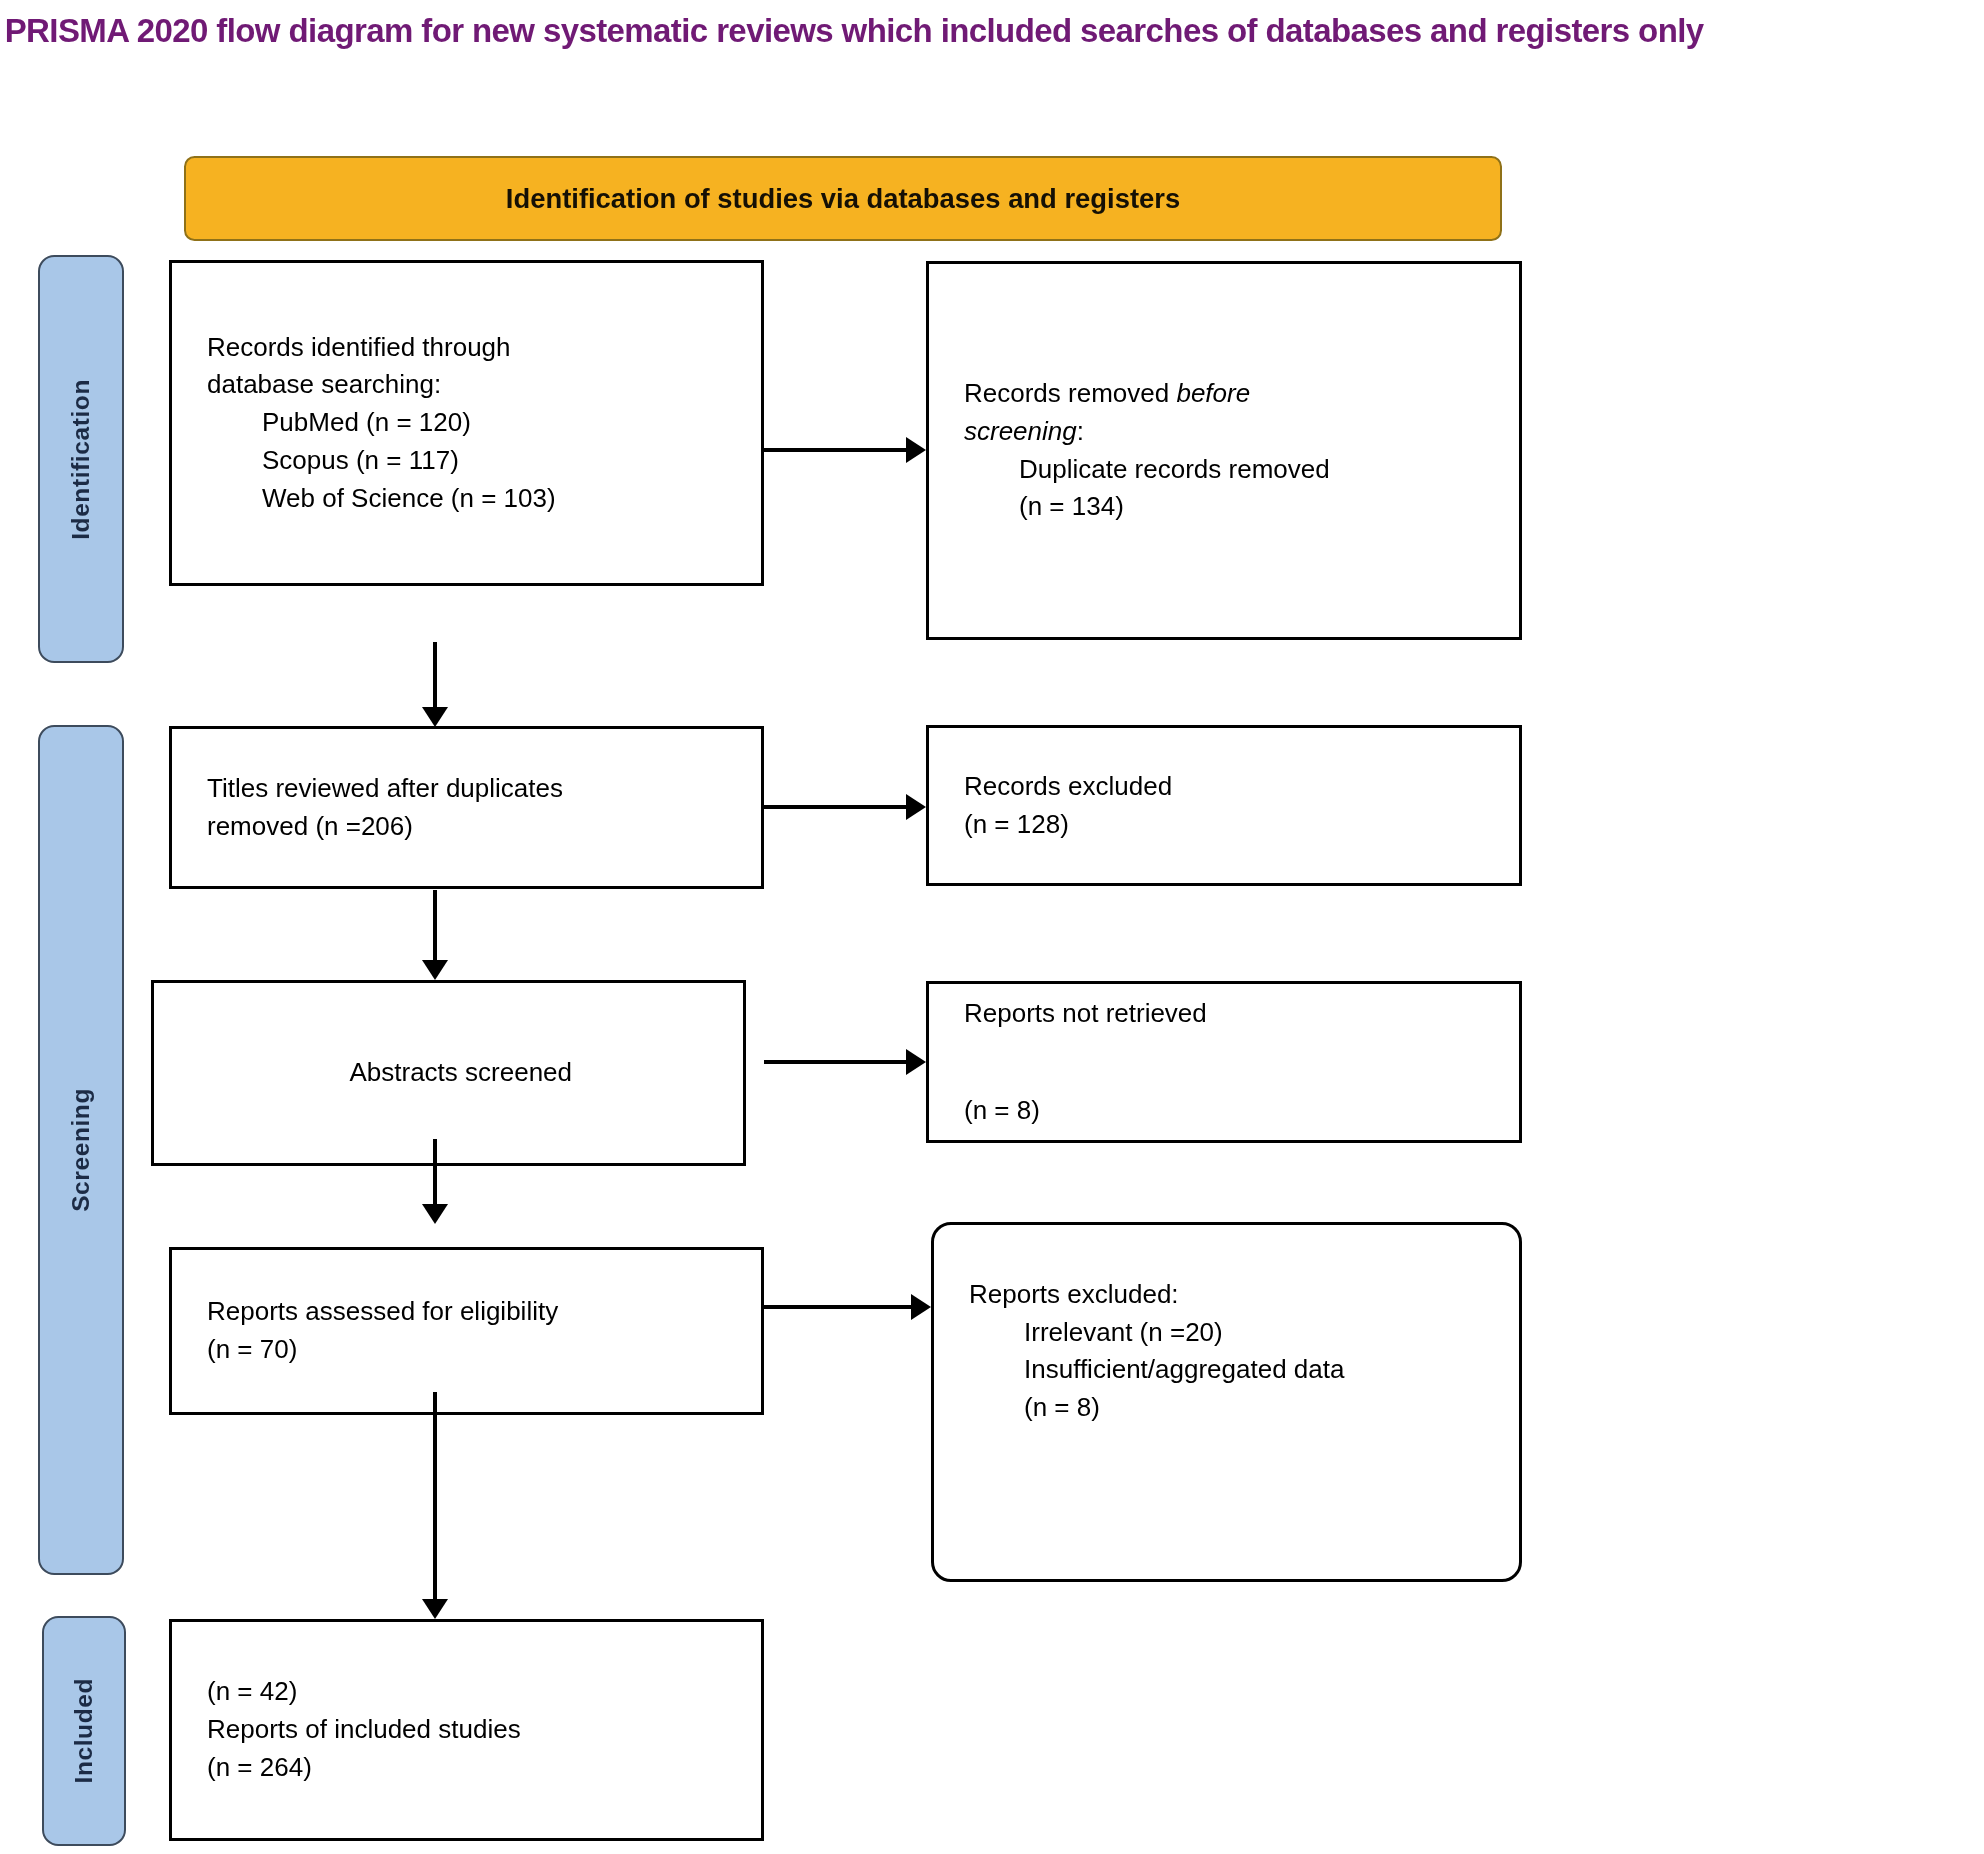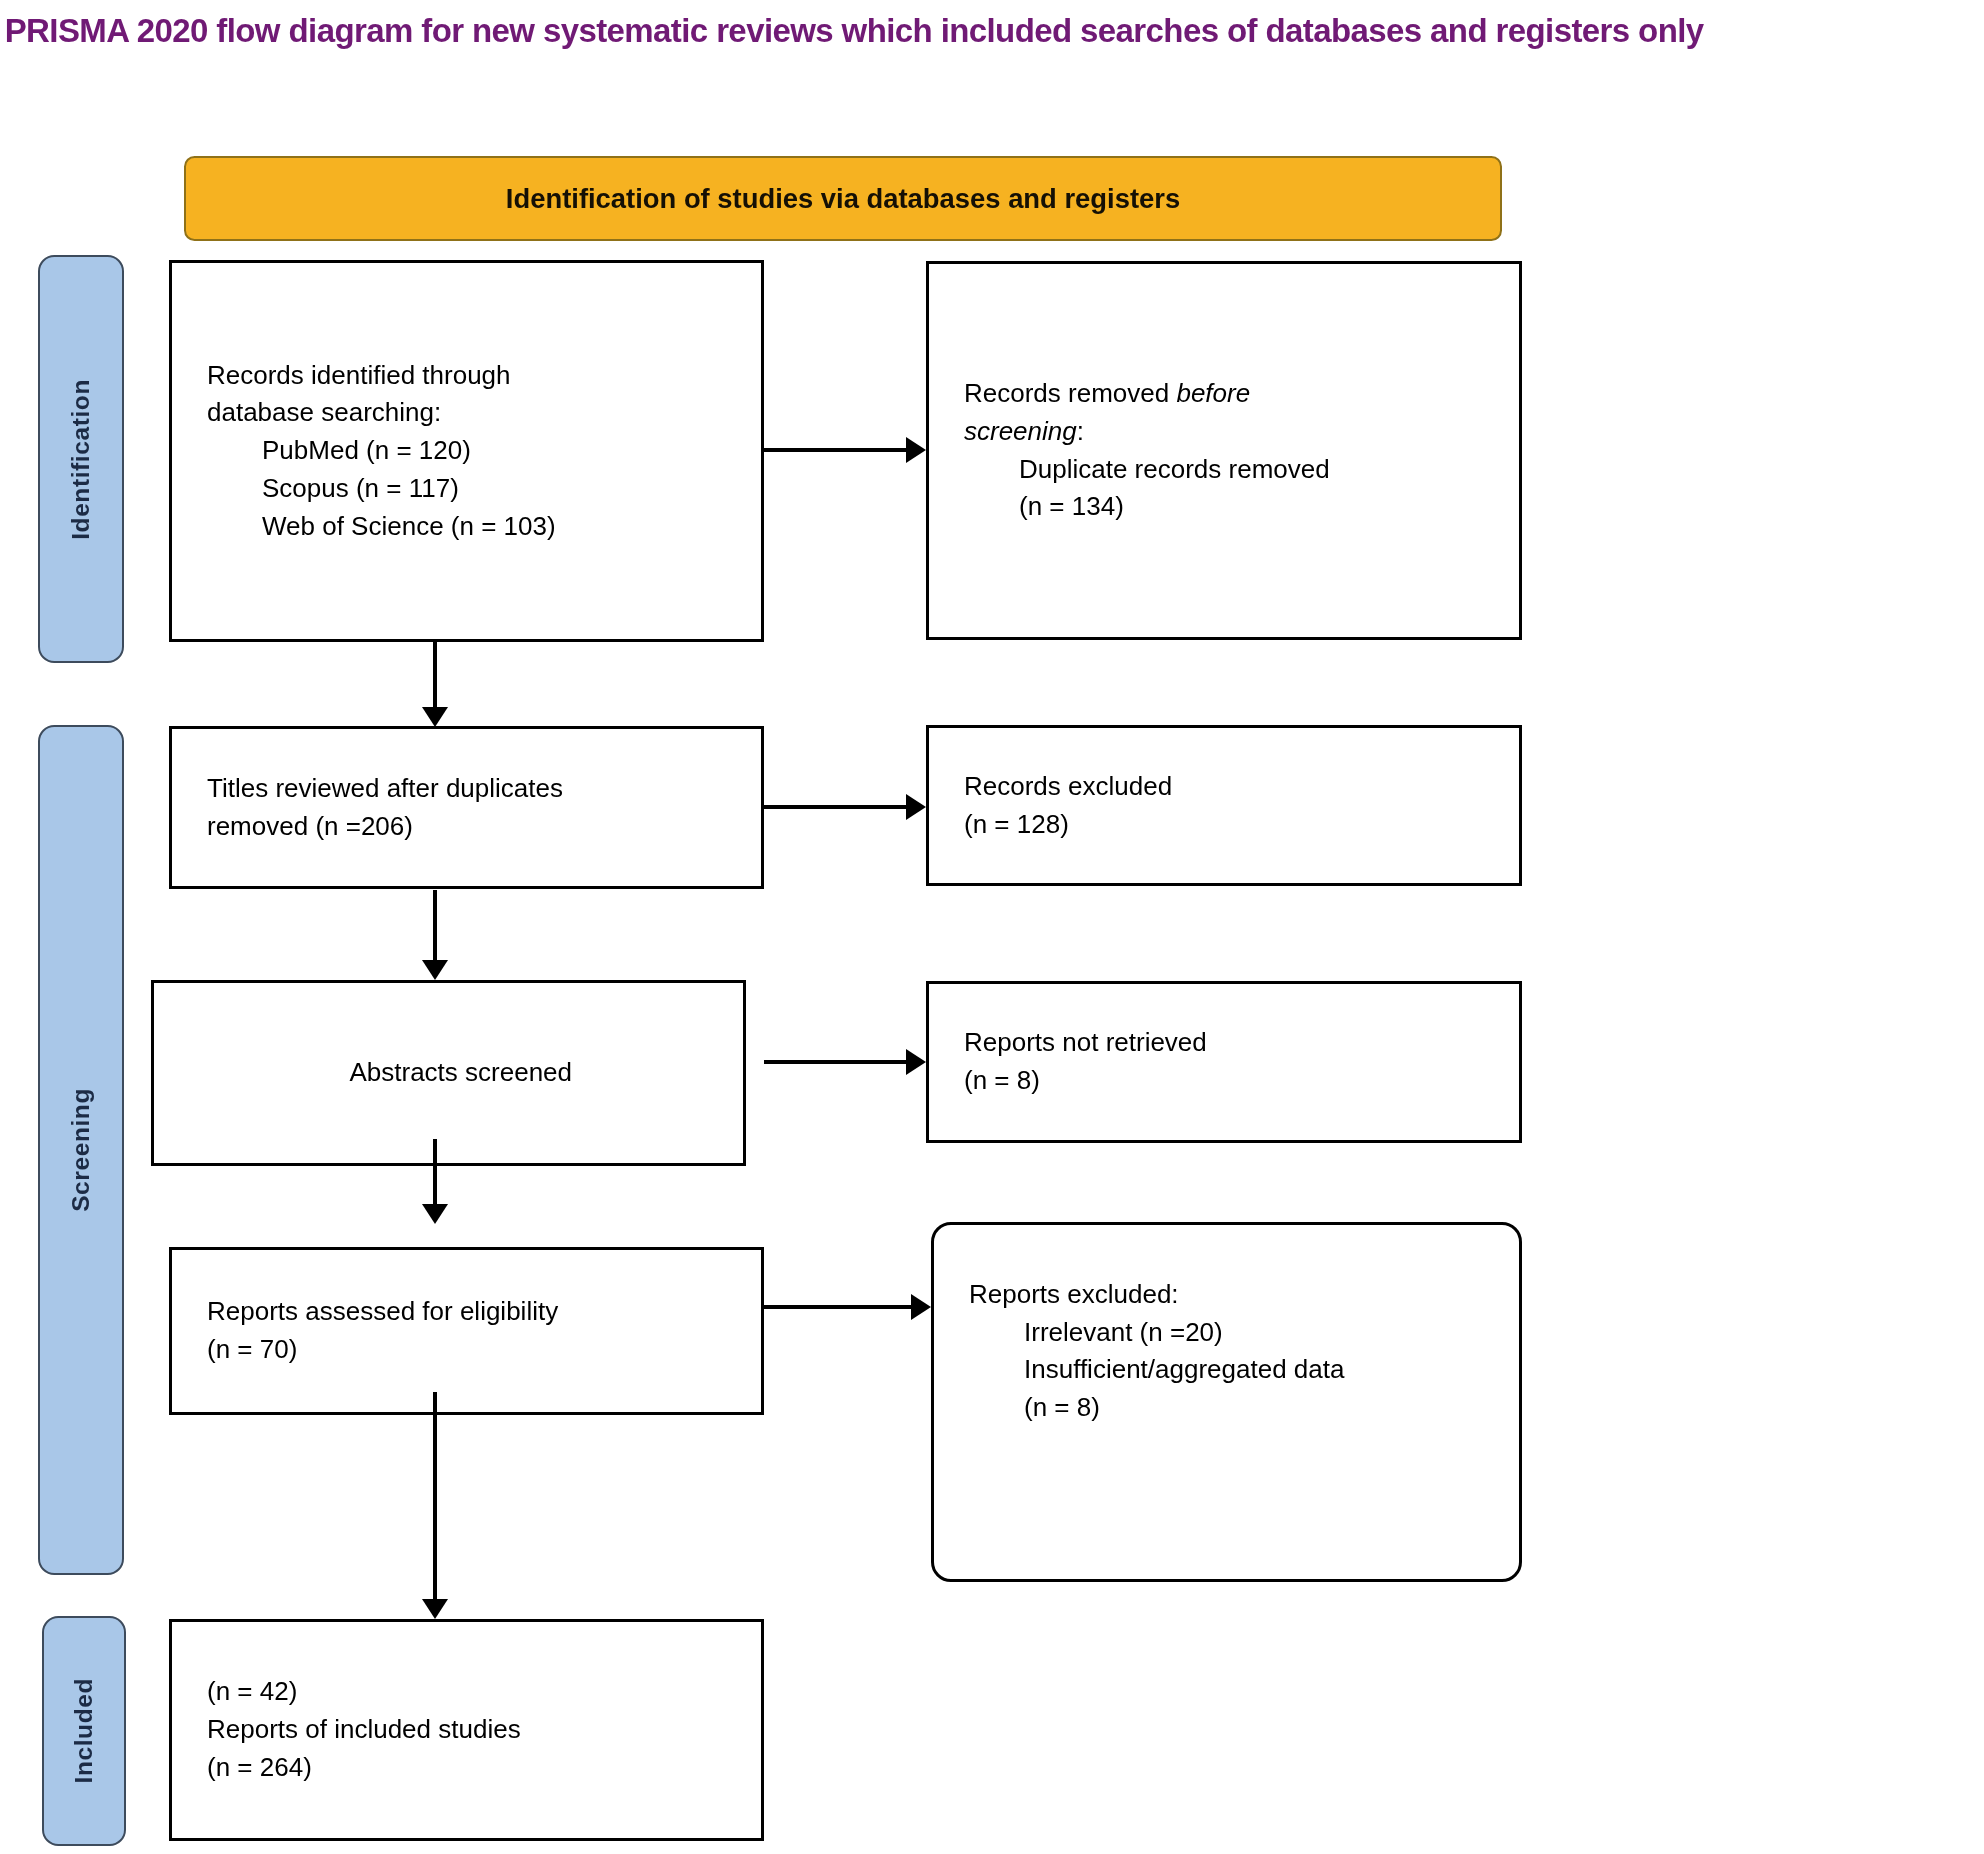--- a/index.html
+++ b/index.html
@@ -68,26 +68,26 @@
     justify-content: center;
     font-size: 26px;
     line-height: 1.45;
     padding: 10.5px 10.5px 10.5px 35px;
   }
   .fbox.top-align { justify-content: flex-start; padding-top: 51px; border-radius: 20px; }
   .fbox .line { white-space: nowrap; }
   .fbox .line.indent { padding-left: 55px; }
   .fbox .line .it { font-style: italic; }
 
-  .box-l1 { left: 169px;  top: 260px;  width: 595px; height: 382px; }
+  .box-l1 { left: 169px;  top: 260px;  width: 595px; height: 326px; }
   .box-r1 { left: 926px; top: 261px;  width: 596px; height: 379px; }
   .box-l2 { left: 169px;  top: 726px; width: 595px; height: 163px; }
   .box-r2 { left: 926px; top: 725px; width: 596px; height: 161px; }
   .box-l3 { left: 151px;  top: 980px; width: 595px; height: 186px; align-items: center; }
-  .box-r3 { left: 926px; top: 981px; width: 596px; height: 162px; }
+  .box-r3 { left: 926px; top: 981px; width: 596px; height: 162px; justify-content: space-between; }
   .box-l4 { left: 169px;  top: 1224px; width: 595px; height: 168px; margin-top: 23px; }
   .box-r4 { left: 931px; top: 1222px; width: 591px; height: 360px; }
   .box-l5 { left: 169px;  top: 1619px; width: 595px; height: 222px; }
 
   .varrow {
     position: absolute;
     width: 26px;
     display: flex; flex-direction: column; align-items: center;
   }
   .varrow .shaft { width: 4.1px; flex: 1; background: var(--arrow, #000); }

